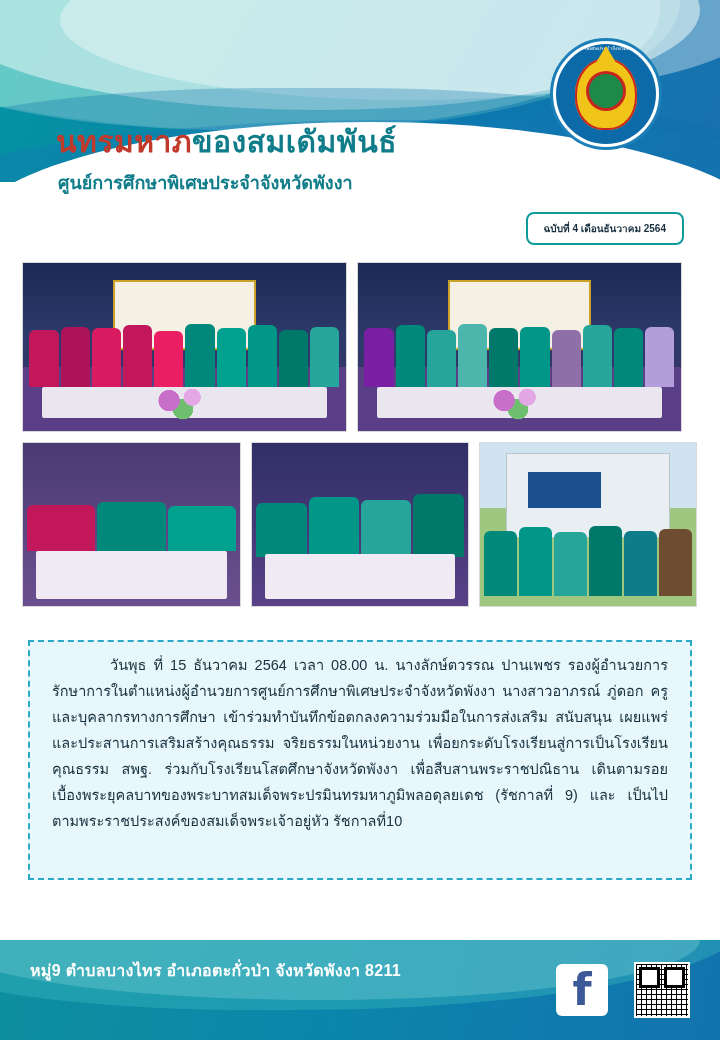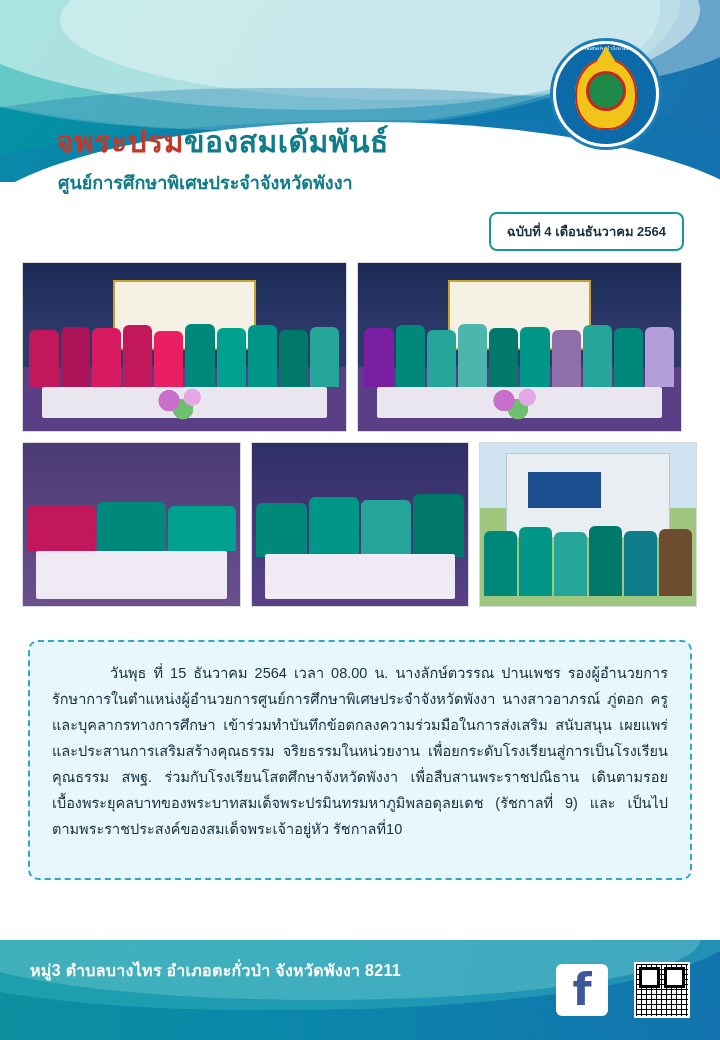--- a/index.html
+++ b/index.html
@@ -89,21 +89,21 @@
   .title-2 {
     position:absolute; left:58px; top:168px;
     font-size:18px; color:#0f7c8a; font-weight:bold;
   }
 
   
   .issue-box {
     position:absolute; right:36px; top:212px;
     border:2px solid #0f9b9b; border-radius:8px;
     padding:7px 16px; background:#ffffff;
-    font-size:13px; font-weight:bold; color:#18303f;
+    font-size:10px; font-weight:bold; color:#18303f;
   }
 
   
   .photos { position:absolute; left:22px; top:262px; width:676px; }
   .row1 { display:flex; gap:10px; }
   .row2 { display:flex; gap:10px; margin-top:10px; }
   .photo {
     position:relative; overflow:hidden;
     border:1px solid #d9d9d9;
     background:#2b2a55;
@@ -122,22 +122,22 @@
   .ph-flowers { position:absolute; left:38%; width:24%; bottom:6%; height:20%; background:radial-gradient(circle at 30% 40%, #c86fc9 0 18%, transparent 19%),radial-gradient(circle at 60% 30%, #e3a7e6 0 16%, transparent 17%),radial-gradient(circle at 48% 65%, #6fbf6f 0 22%, transparent 23%); }
   .ph-outdoor { position:absolute; inset:0; background:linear-gradient(#cfe3f1 0 40%, #9fc77f 40% 100%); }
   .ph-building { position:absolute; left:12%; top:6%; width:76%; height:52%; background:#e8eef2; border:1px solid #b9c6ce; }
   .ph-signboard { position:absolute; left:22%; top:18%; width:34%; height:22%; background:#1b4f8f; }
 
   
   .article {
     position:absolute; left:28px; top:640px; width:664px; height:240px;
     background:#e8f7fb;
     border:2px dashed #2aa9c9;
-    border-radius:10px;
-    padding:18px 22px;
+    border-radius:0;
+    padding:10px 22px;
   }
   .article p {
     margin:0; color:#17313f;
     font-size:14.5px; line-height:26px; text-align:justify;
   }
   .article .indent { display:inline-block; width:58px; }
 
   
   .footer {
     position:absolute; left:0; bottom:0; width:720px; height:100px;
@@ -192,21 +192,21 @@
 <div class="logo-wrap">
   <div class="logo-inner">
     <div class="logo-ring-text">ศูนย์การศึกษาพิเศษประจำจังหวัดพังงา</div>
     <div class="logo-crest">
       <div class="logo-swirl"></div>
     </div>
   </div>
 </div>
 
 <div class="title-1">
-  <span class="red">จพระปรม</span><span class="teal">ของสมเดัมพันธ์</span>
+  <span class="red">นทรมหาภ</span><span class="teal">ของสมเดัมพันธ์</span>
 </div>
 <div class="title-2">ศูนย์การศึกษาพิเศษประจำจังหวัดพังงา</div>
 
 <div class="issue-box">ฉบับที่ 4 เดือนธันวาคม 2564</div>
 
 <div class="photos">
   <div class="row1">
     <div class="photo r1">
       <div class="ph-wall"></div>
       <div class="ph-backdrop"></div>
@@ -287,21 +287,21 @@
 
 <div class="article">
   <p><span class="indent"></span><span>วันพุธ  ที่ 15 ธันวาคม 2564 เวลา 08.00 น.  นางลักษ์ตวรรณ ปานเพชร รองผู้อำนวยการ รักษาการในตำแหน่งผู้อำนวยการศูนย์การศึกษาพิเศษประจำจังหวัดพังงา นางสาวอาภรณ์ ภู่ดอก ครูและบุคลากรทางการศึกษา เข้าร่วมทำบันทึกข้อตกลงความร่วมมือในการส่งเสริม สนับสนุน เผยแพร่ และประสานการเสริมสร้างคุณธรรม จริยธรรมในหน่วยงาน เพื่อยกระดับโรงเรียนสู่การเป็นโรงเรียน คุณธรรม สพฐ. ร่วมกับโรงเรียนโสตศึกษาจังหวัดพังงา เพื่อสืบสานพระราชปณิธาน เดินตามรอย เบื้องพระยุคลบาทของพระบาทสมเด็จพระปรมินทรมหาภูมิพลอดุลยเดช (รัชกาลที่ 9) และ เป็นไปตามพระราชประสงค์ของสมเด็จพระเจ้าอยู่หัว รัชกาลที่10</span></p>
 </div>
 
 <div class="footer">
   <div class="fwave fw1"></div>
   <div class="fwave fw2"></div>
 
   <div class="footer-text">
-    <div>หมู่3 ตำบลบางไทร อำเภอตะกั่วป่า จังหวัดพังงา 8211</div>
+    <div>หมู่9 ตำบลบางไทร อำเภอตะกั่วป่า จังหวัดพังงา 8211</div>
   </div>
 
   <div class="fb-icon">
     <span class="fb-glyph">f</span>
   </div>
 
   <div class="qr"></div>
 </div>
 
 </body></html>

